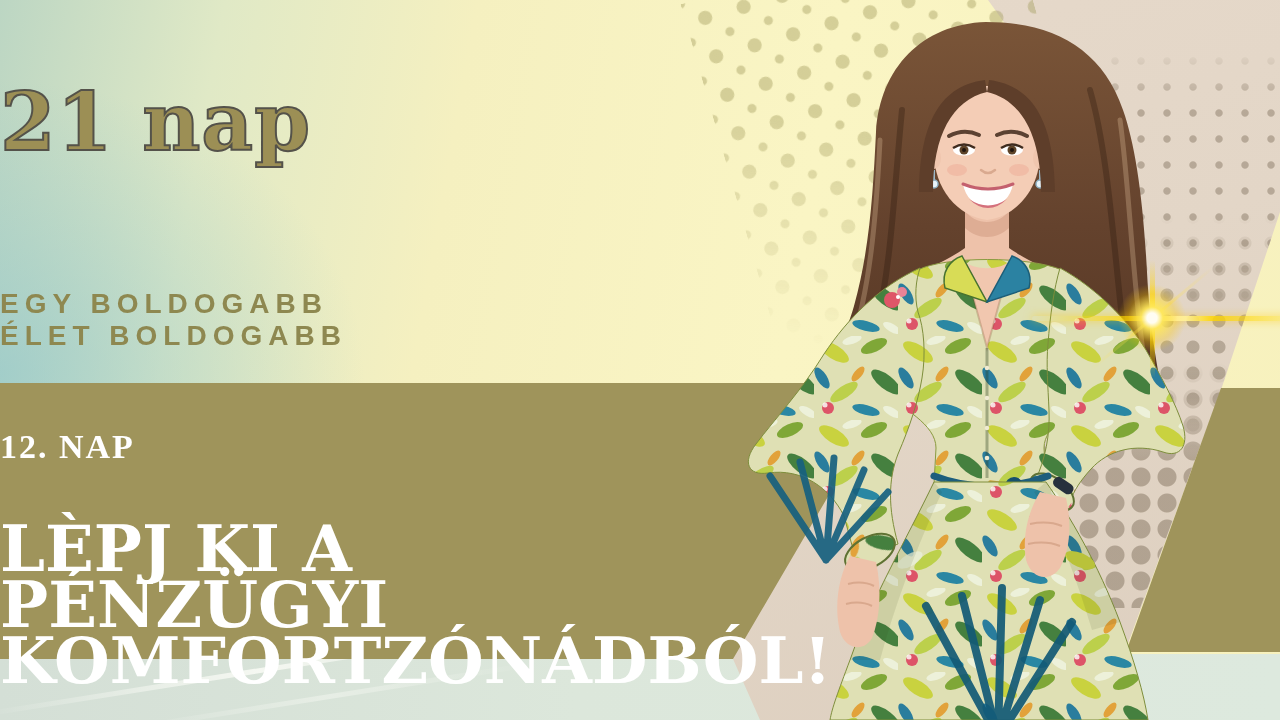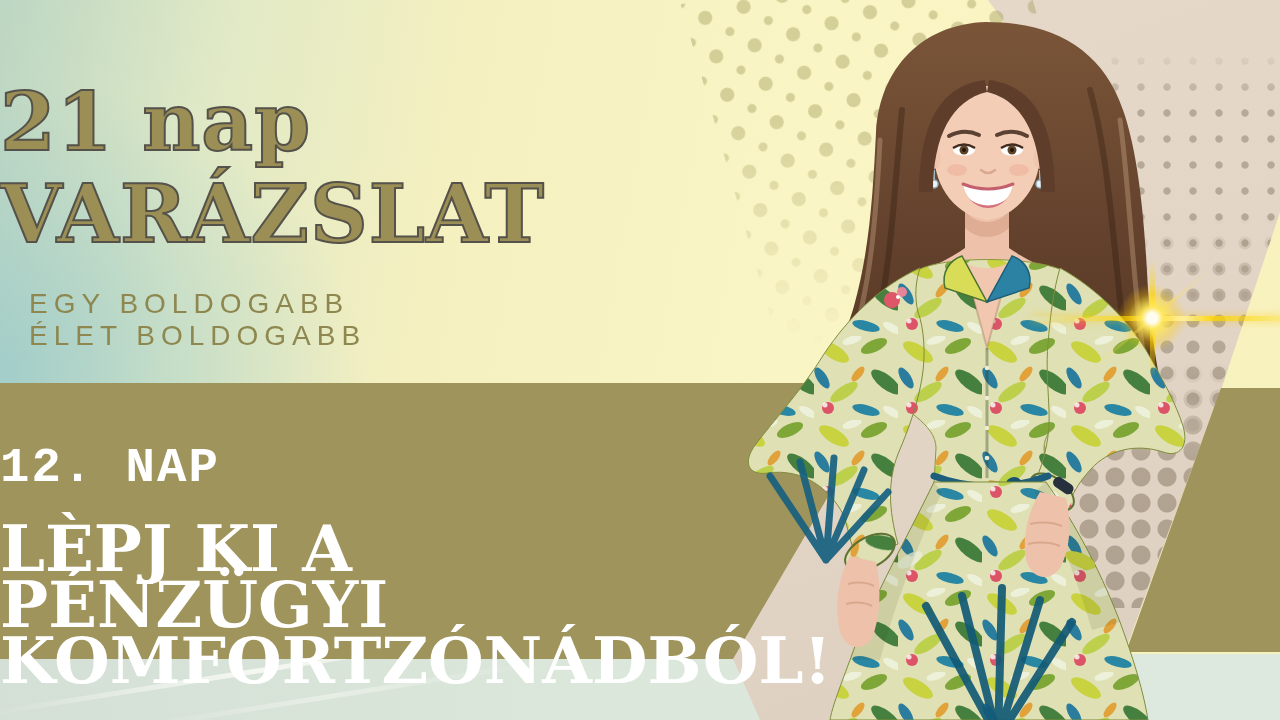--- a/index.html
+++ b/index.html
@@ -62,25 +62,25 @@
   .sparkle .core{position:absolute;left:-36px;top:-36px;width:72px;height:72px;border-radius:50%;
     background:radial-gradient(circle,#fffdf2 0 5px,rgba(255,232,90,.95) 11px,rgba(255,205,0,.30) 24px,transparent 34px);}
 
   
   .left-col{position:absolute;left:0;top:0;width:724px;height:720px;z-index:9;text-align:left;}
   .title{position:absolute;left:0;width:100%;top:76px;
     font-family:"DejaVu Serif","Liberation Serif",serif;font-weight:bold;
     font-size:80px;line-height:92px;color:var(--title-gold,#9c8f55);
     -webkit-text-stroke:2px var(--title-outline,#54524a);letter-spacing:1px;}
   .subtitle{position:absolute;left:0;width:100%;top:288px;
-    font-family:"Liberation Sans",sans-serif;font-weight:400;
-    font-size:28px;line-height:32px;letter-spacing:6px;color:var(--subtitle-olive,#8e8850);margin-left:29px;}
+    font-family:"Liberation Sans",sans-serif;font-weight:700;
+    font-size:28px;line-height:32px;letter-spacing:6px;color:var(--subtitle-olive,#8e8850);}
   .day-label{position:absolute;left:0;width:100%;top:428px;
-    font-family:Liberation Mono, monospace;font-weight:bold;
-    font-size:49px;letter-spacing:2px;color:var(--band-text,#fff);margin-top:12px;}
+    font-family:Liberation Serif, serif;font-weight:bold;
+    font-size:34px;letter-spacing:2px;color:var(--band-text,#fff);}
   .headline{position:absolute;left:0;width:100%;top:521px;
     font-family:"DejaVu Serif","Liberation Serif",serif;font-weight:bold;
     font-size:64px;line-height:56px;color:var(--band-text,#fff);}
 
   
   .woman{position:absolute;left:730px;top:0;width:460px;height:720px;z-index:7;}
 </style>
 </head>
 <body>
 
@@ -225,21 +225,20 @@
   <div class="sparkle">
     <div class="ray-d"></div>
       <div class="ray-h"></div>
       <div class="ray-v"></div>
       <div class="core"></div>
   </div>
 
   <div class="left-col">
     <div class="title">
       <div>21 nap</div>
-      <div>VARÁZSLAT</div>
     </div>
     <div class="subtitle">
       <div>EGY BOLDOGABB</div>
       <div>ÉLET BOLDOGABB</div>
     </div>
     <div class="day-label">12. NAP</div>
     <div class="headline">
       <div>LÈPJ KI A PÉNZÜGYI</div>
       <div>KOMFORTZÓNÁDBÓL!</div>
     </div>

